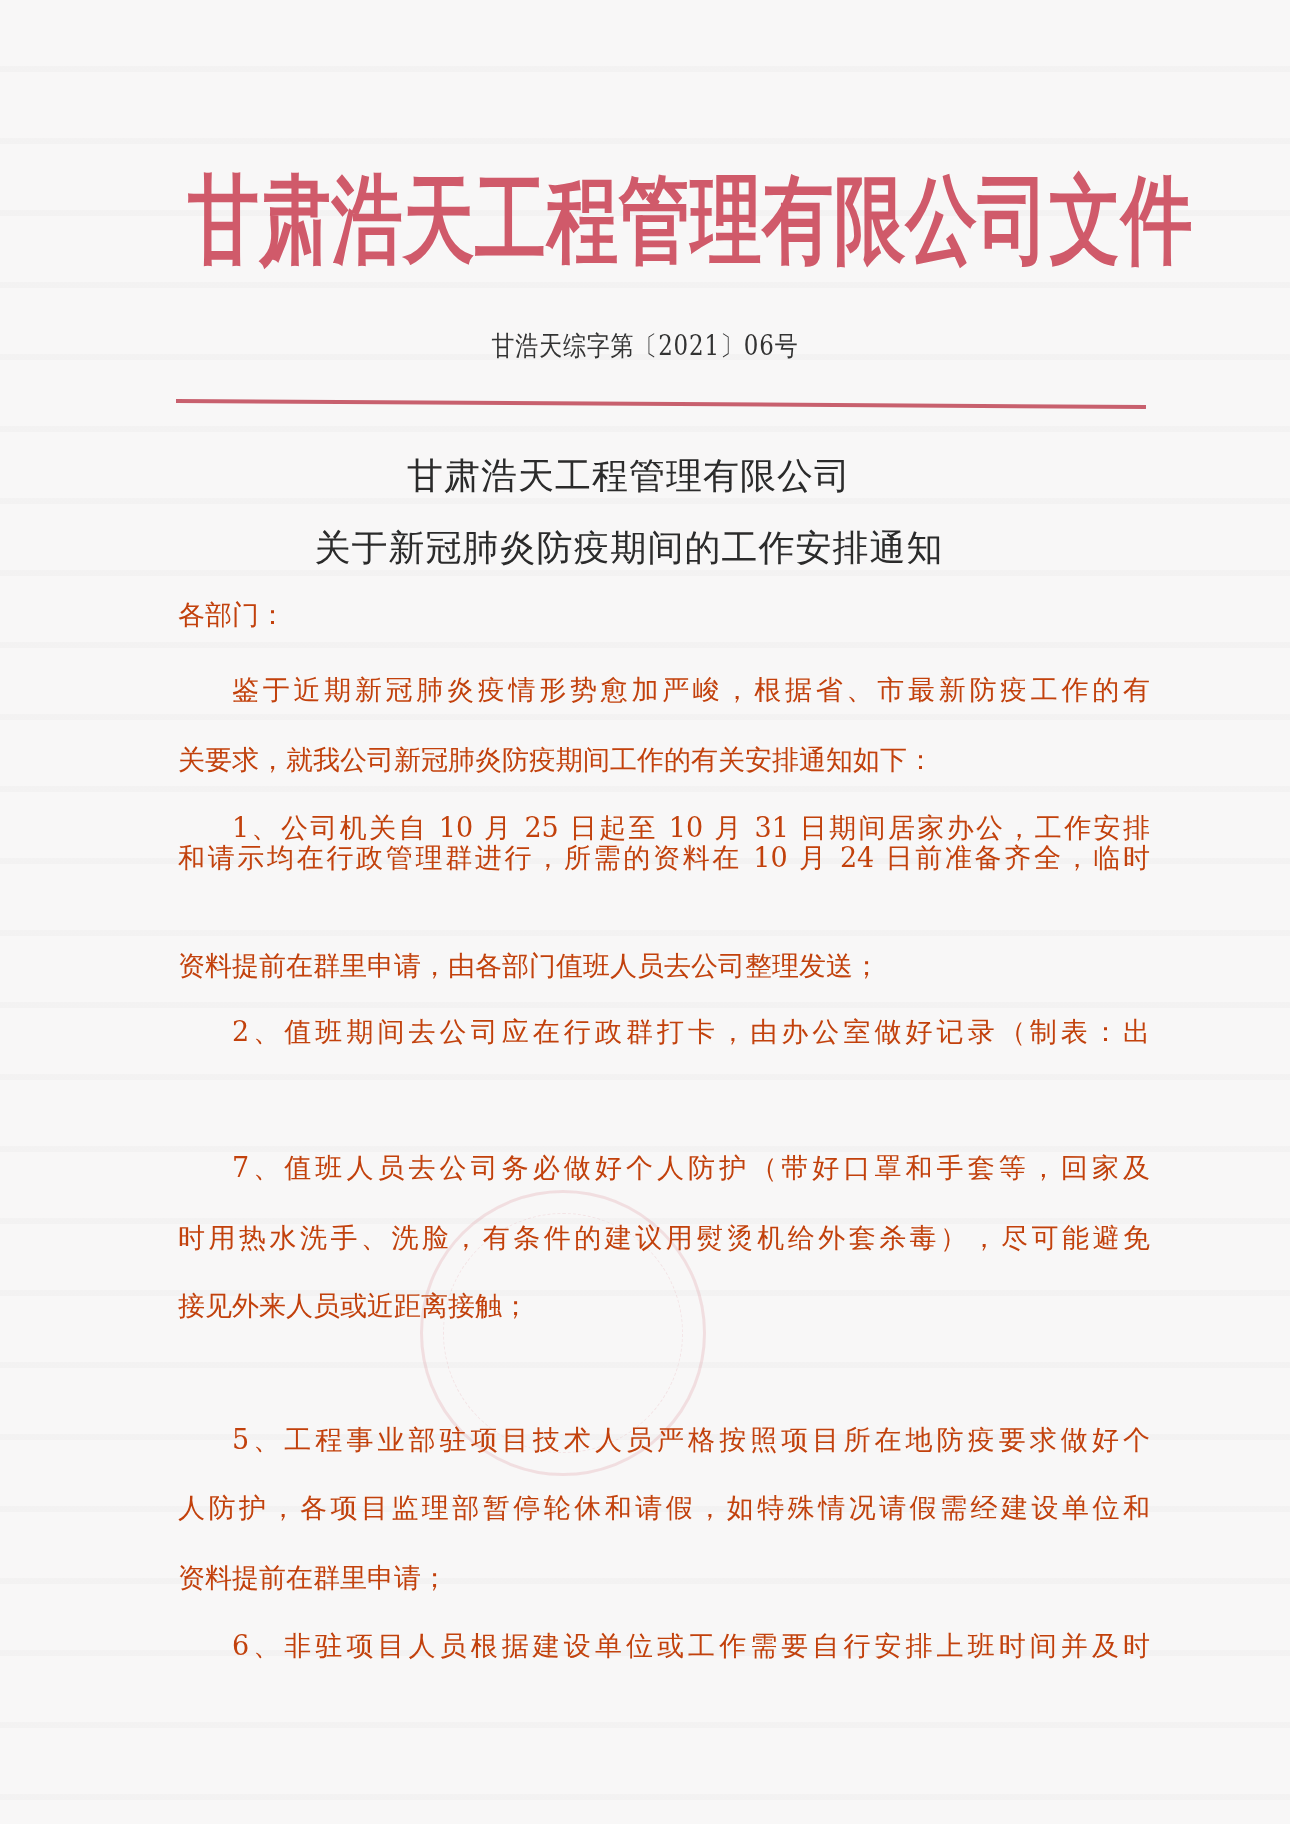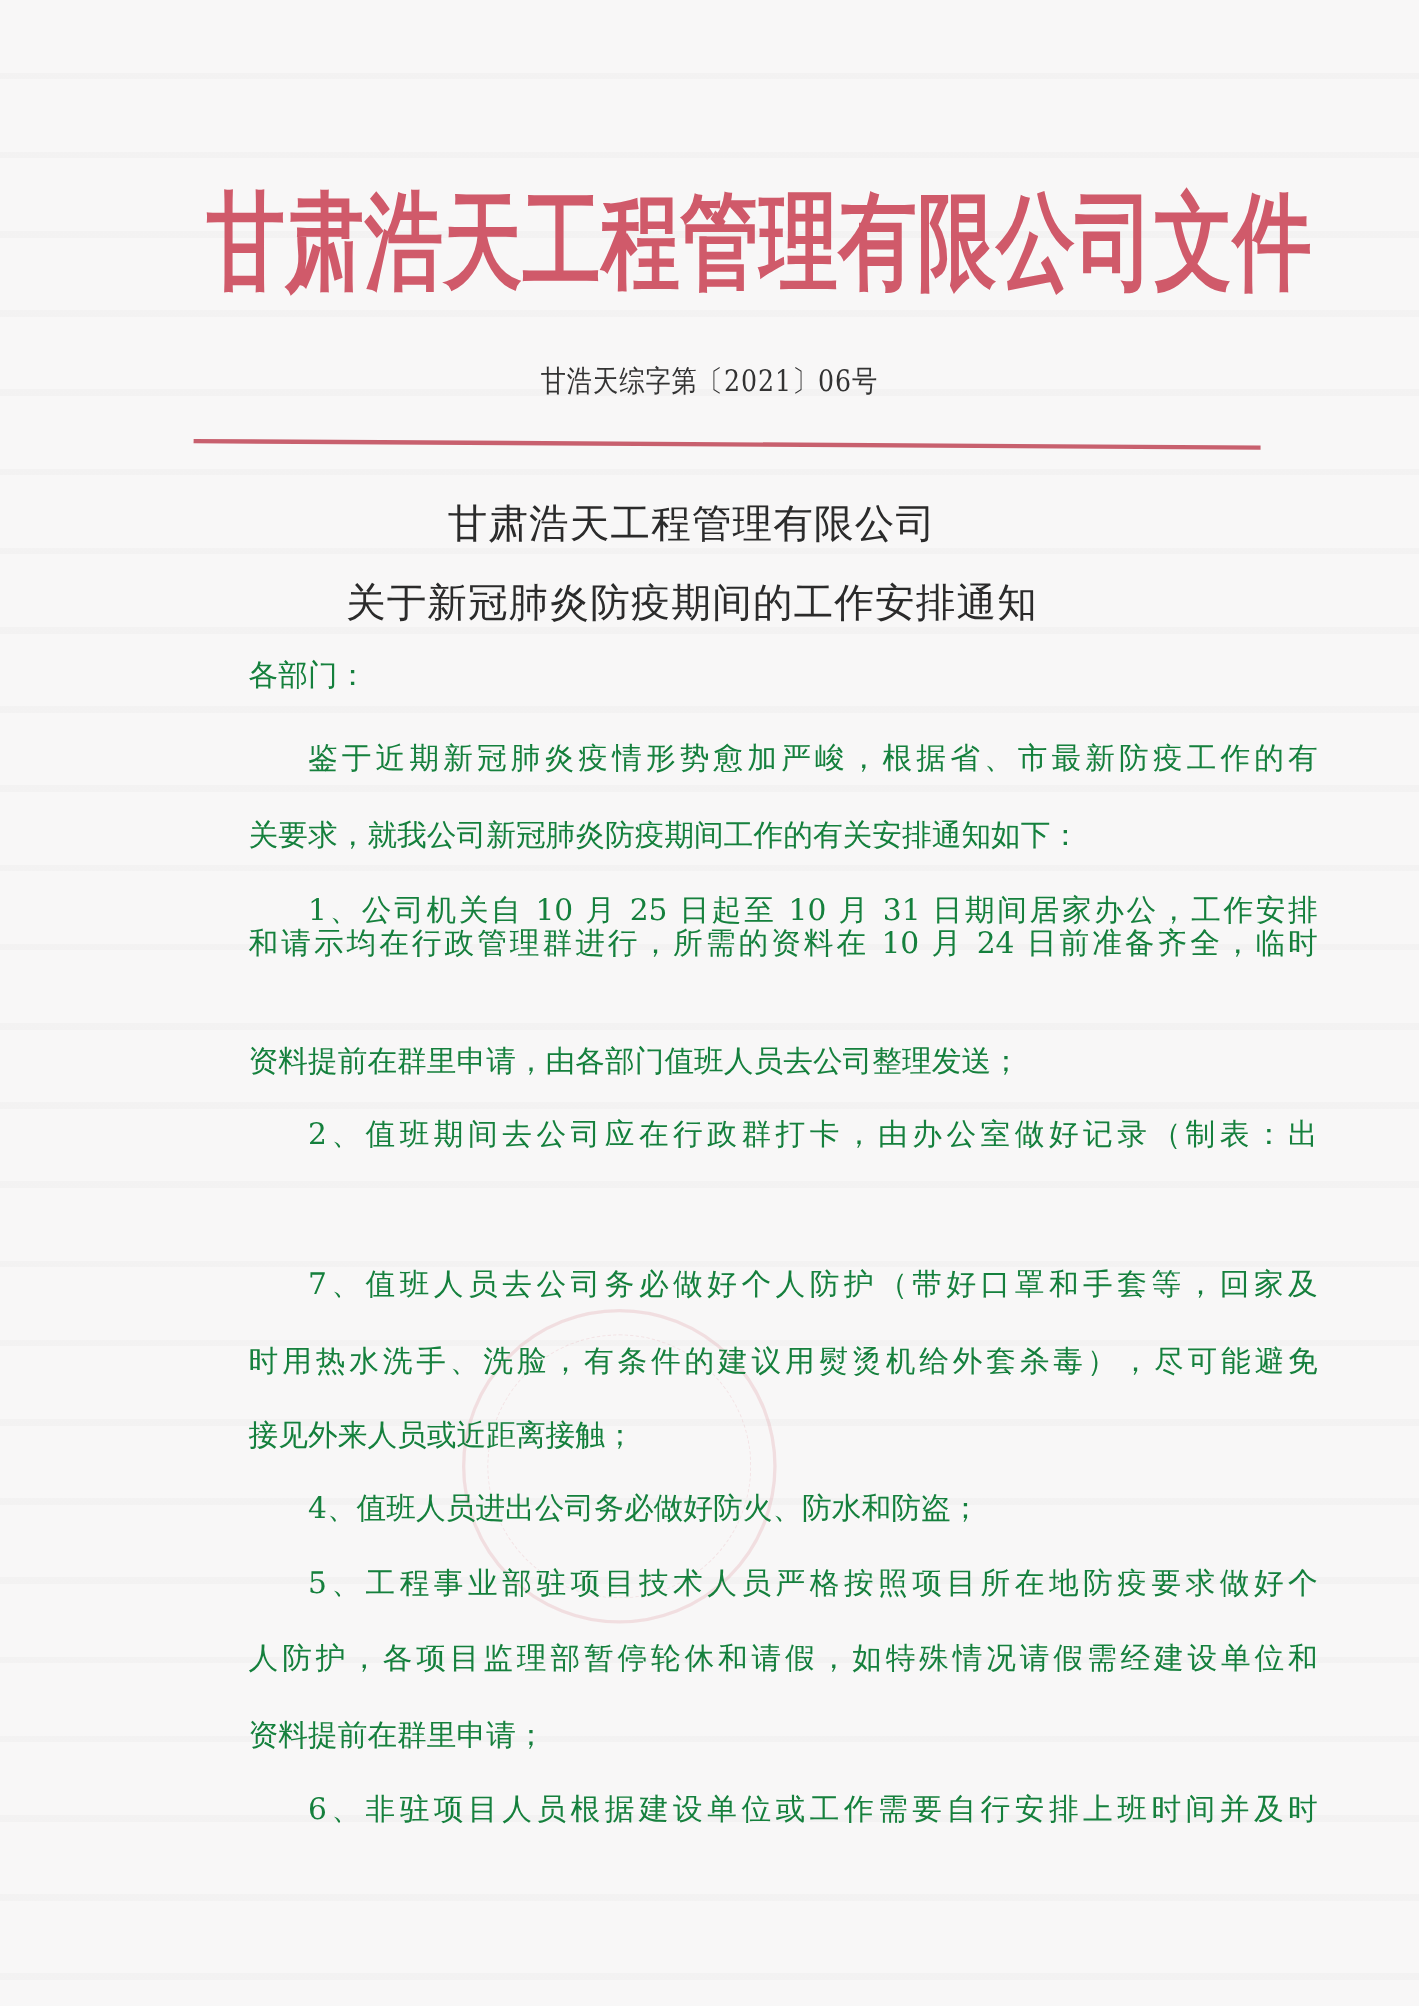--- a/index.html
+++ b/index.html
@@ -40,22 +40,22 @@
   }
   .heading {
     position: absolute; left: 0; width: 1290px; text-align: center;
     font-size: 36px; color: #2b2b2b; letter-spacing: 1px;
   }
   .heading.l1 { top: 452px; transform: translateX(-16px); }
   .heading.l2 { top: 524px; transform: translateX(-16px); }
   .line {
     position: absolute; left: 178px; width: 972px;
     font-size: 27px; line-height: 34px; white-space: nowrap;
-    color: #15803d;
-    text-align: justify; text-align-last: justify; margin-left: 48px;
+    color: #c2410c;
+    text-align: justify; text-align-last: justify;
   }
   .line.indent { left: 232px; width: 918px; }
   .line.last { text-align-last: left; }
   .seal {
     position: absolute; left: 420px; top: 1190px; width: 280px; height: 280px;
     border-radius: 50%;
     border: 3px solid rgba(210,110,120,0.18);
     pointer-events: none;
   }
   .seal-inner {
@@ -89,20 +89,19 @@
   <div class="line indent" style="top:811px">1、公司机关自 10 月 25 日起至 10 月 31 日期间居家办公，工作安排</div>
   <div class="line" style="top:841px">和请示均在行政管理群进行，所需的资料在 10 月 24 日前准备齐全，临时</div>
   <div class="line last" style="top:949px">资料提前在群里申请，由各部门值班人员去公司整理发送；</div>
 
   <div class="line indent" style="top:1015px">2、值班期间去公司应在行政群打卡，由办公室做好记录（制表：出</div>
 
   <div class="line indent" style="top:1151px">7、值班人员去公司务必做好个人防护（带好口罩和手套等，回家及</div>
   <div class="line" style="top:1221px">时用热水洗手、洗脸，有条件的建议用熨烫机给外套杀毒），尽可能避免</div>
   <div class="line last" style="top:1289px">接见外来人员或近距离接触；</div>
 
-  <div class="line indent last" style="top:1355px">4、值班人员进出公司务必做好防火、防水和防盗；</div>
 
   <div class="line indent" style="top:1423px">5、工程事业部驻项目技术人员严格按照项目所在地防疫要求做好个</div>
   <div class="line" style="top:1491px">人防护，各项目监理部暂停轮休和请假，如特殊情况请假需经建设单位和</div>
   <div class="line last" style="top:1561px">资料提前在群里申请；</div>
 
   <div class="line indent" style="top:1629px">6、非驻项目人员根据建设单位或工作需要自行安排上班时间并及时</div>
 </div>
 
 </body></html>

